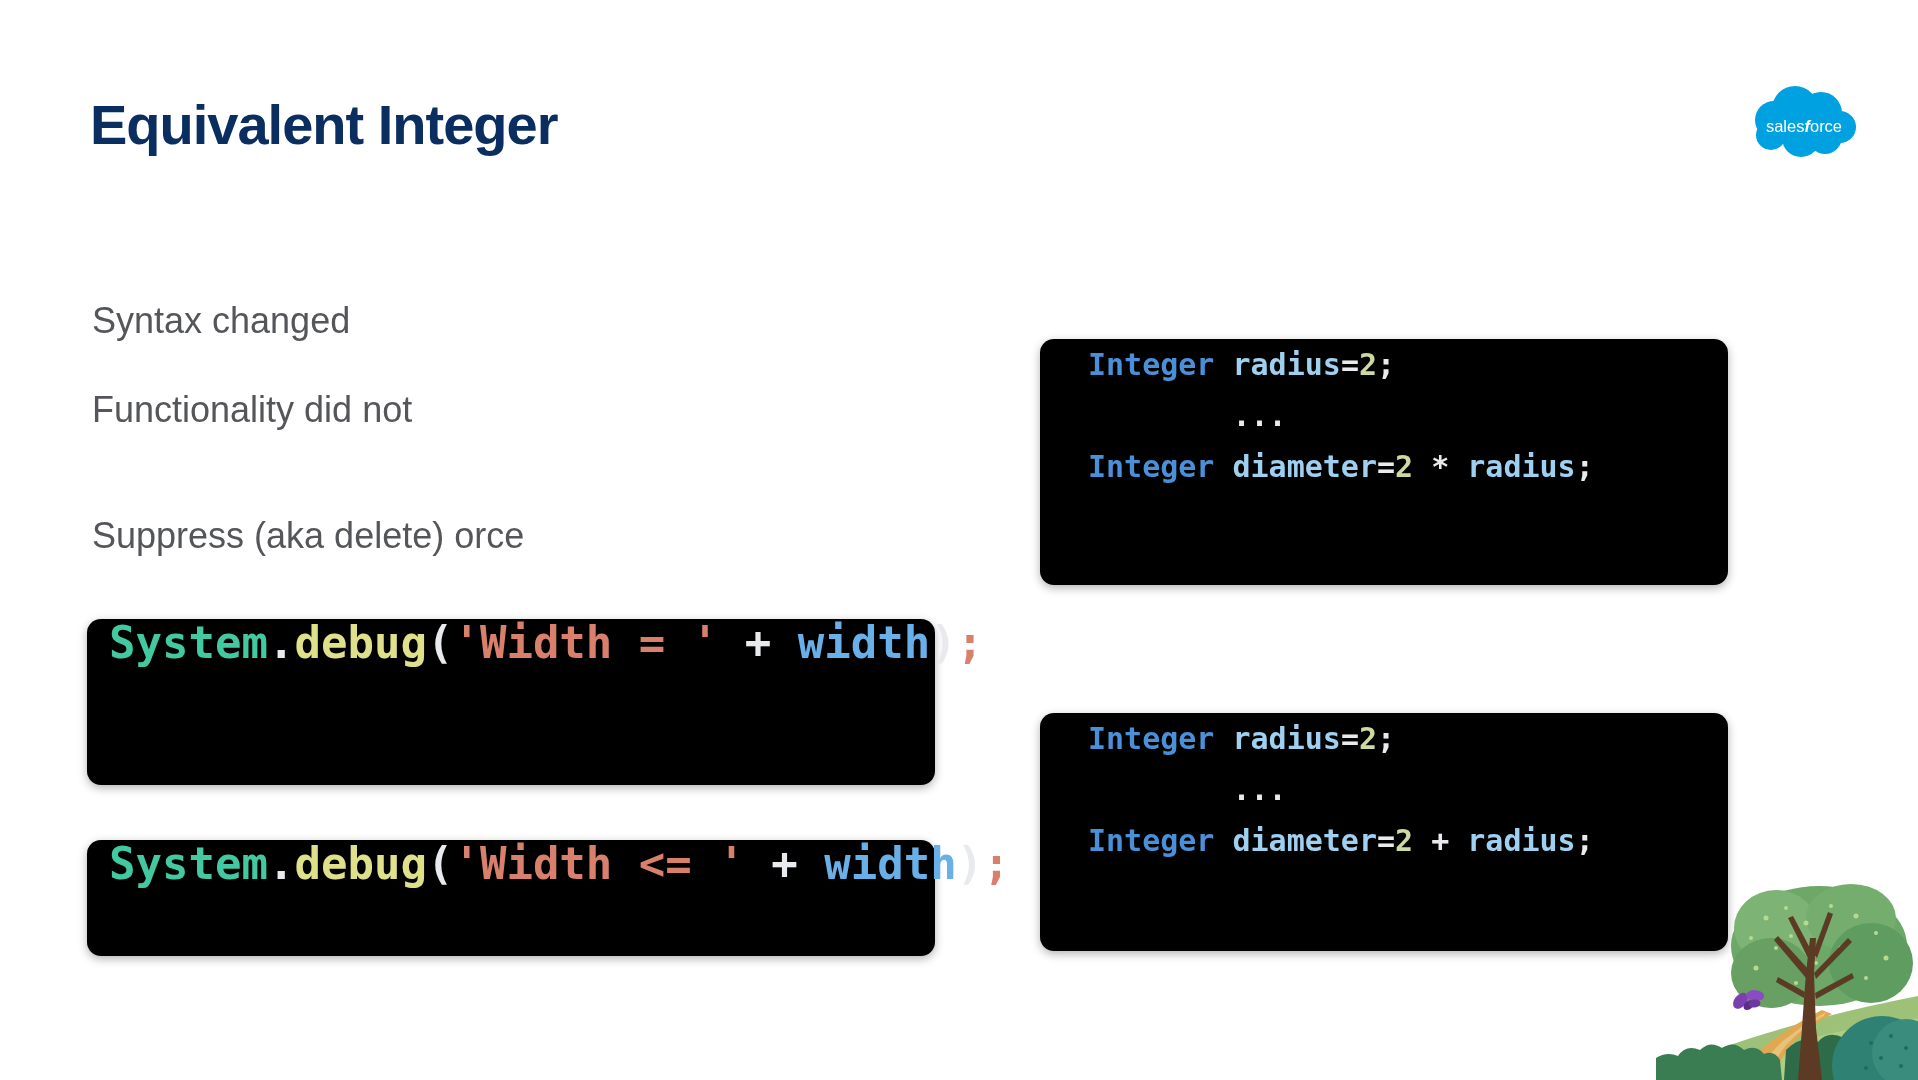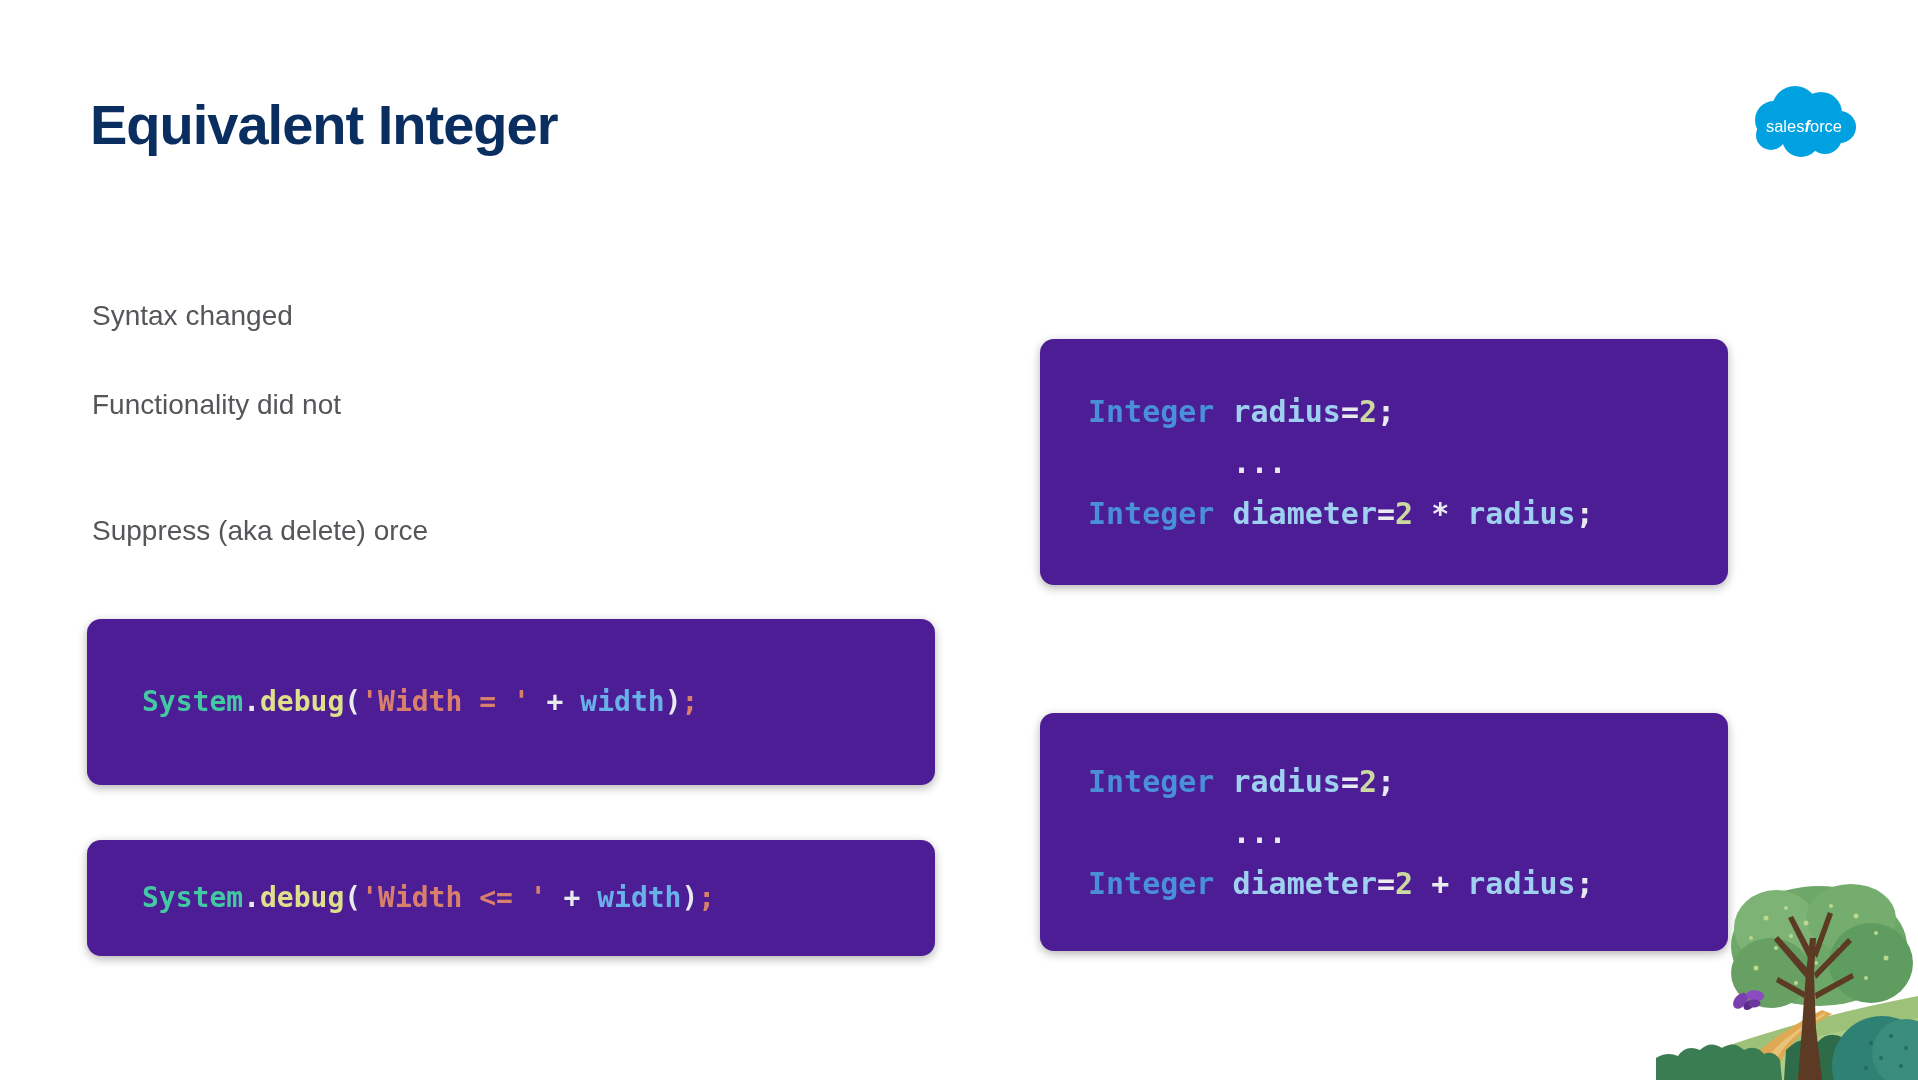--- a/index.html
+++ b/index.html
@@ -19,43 +19,42 @@
     color: #0b2e61;
   }
   .logo {
     position: absolute;
     left: 1744px; top: 80px;
     width: 120px; height: 86px;
   }
   .bullet {
     position: absolute;
     left: 92px;
-    font-size: 28px;
+    font-size: 36px;
     color: #55565a;
   }
   .bullet-1 { top: 300px; }
   .bullet-2 { top: 389px; }
   .bullet-3 { top: 515px; }
   .code-block {
     position: absolute;
-    background: #4c1d95;
+    background: #000000;
     border-radius: 14px;
     box-shadow: 0 3px 10px rgba(0,0,0,0.30);
     display: flex;
     flex-direction: column;
-    justify-content: center;
     font-family: "DejaVu Sans Mono", monospace;
     font-weight: bold;
     white-space: pre;
   }
   .code-left {
     left: 87px;
     width: 848px;
-    padding-left: 55px;
-    font-size: 28px;
+    padding-left: 22px;
+    font-size: 44px;
     line-height: 48px;
   }
   #code-left-1 { top: 619px; height: 166px; }
   #code-left-2 { top: 840px; height: 116px; }
   .code-right {
     left: 1040px;
     width: 688px;
     padding-left: 48px;
     font-size: 30px;
     line-height: 51px;

